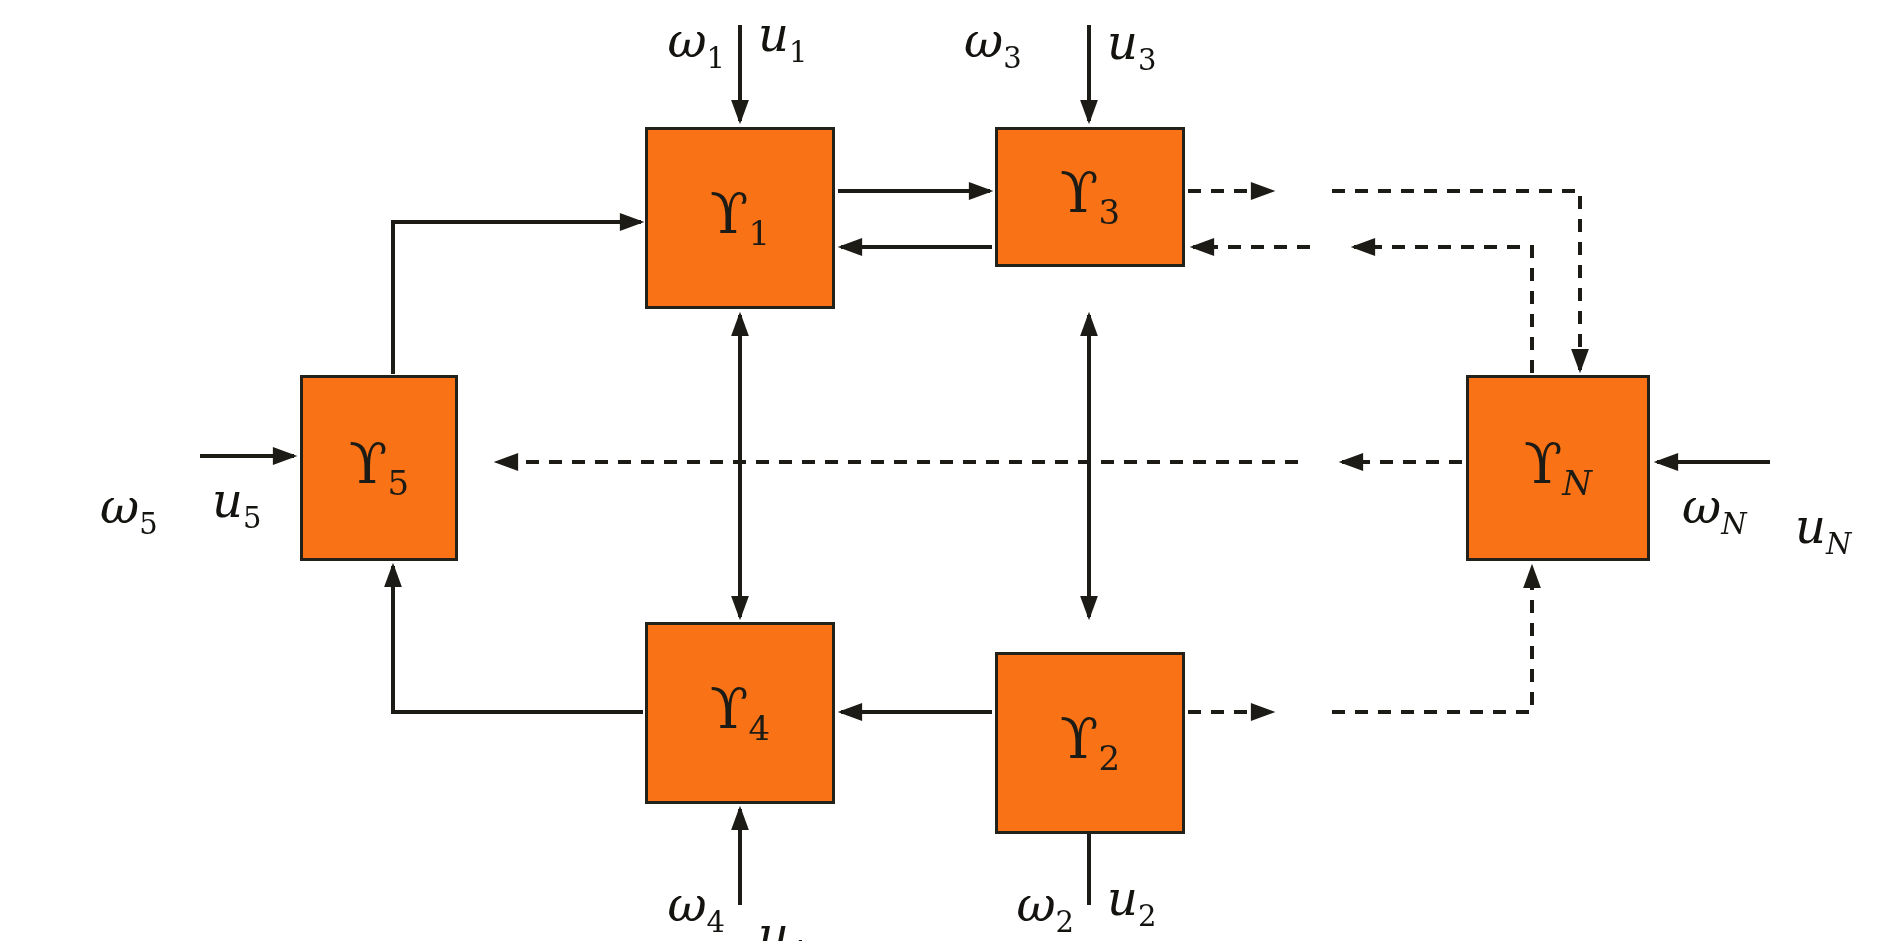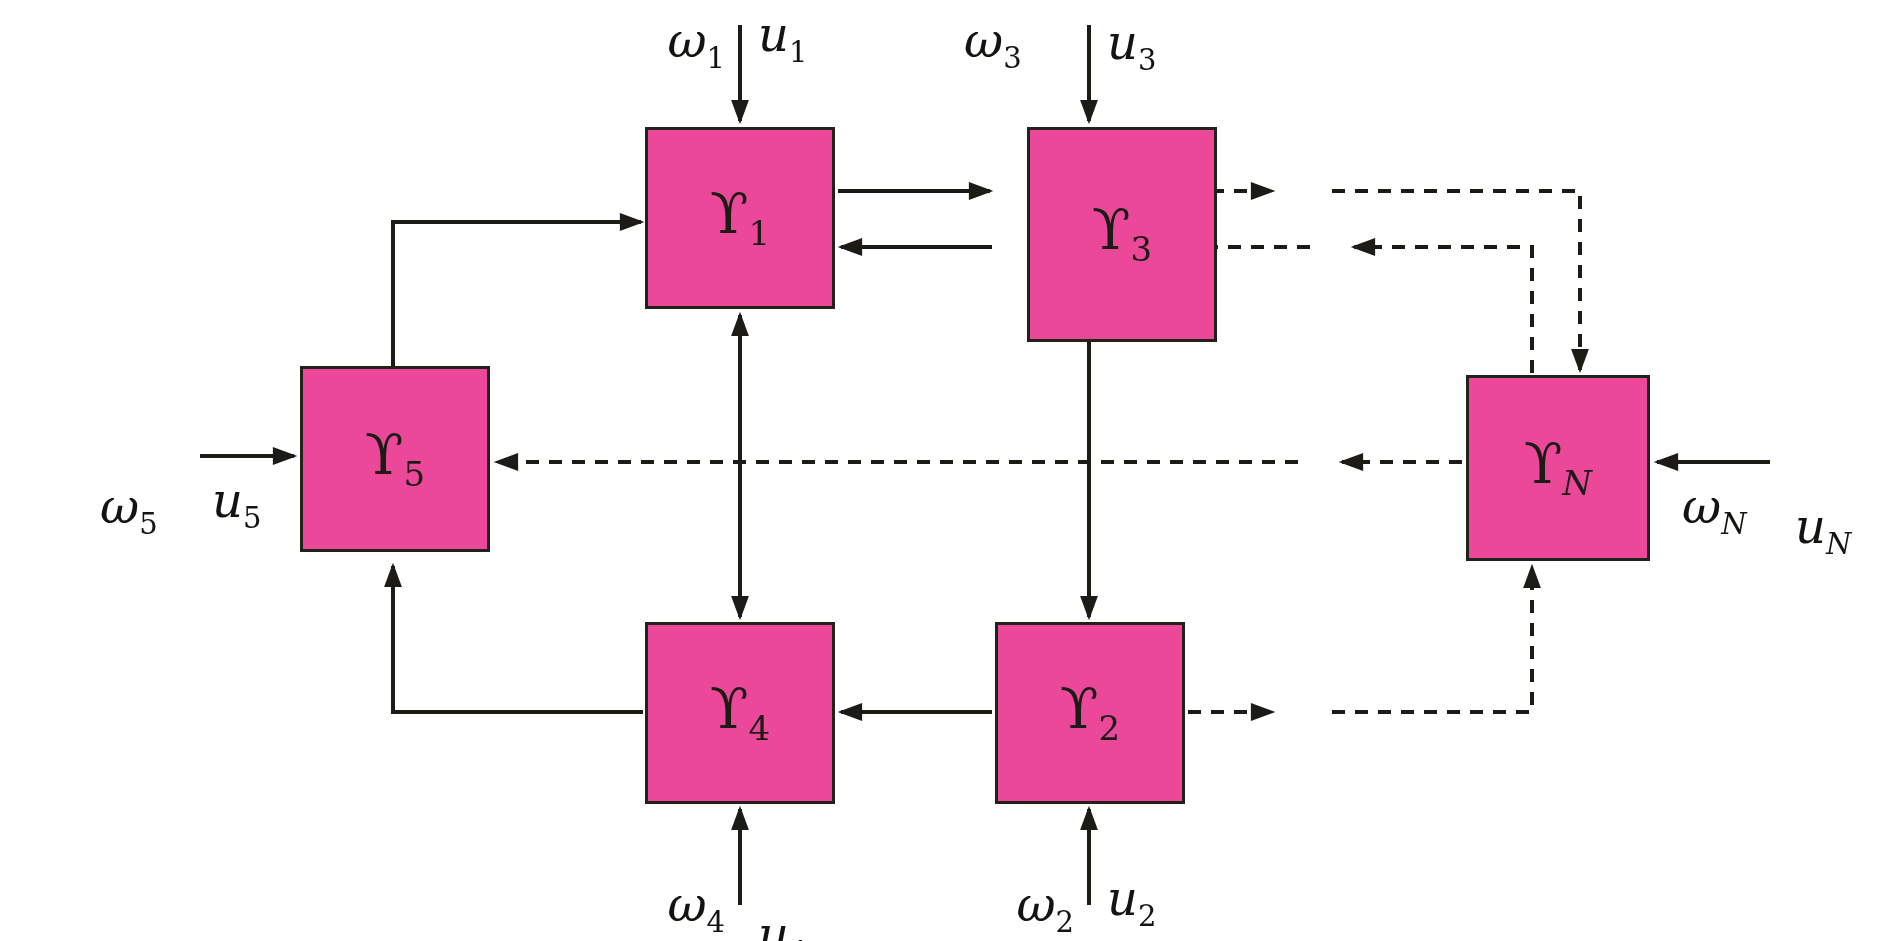--- a/index.html
+++ b/index.html
@@ -16,21 +16,21 @@
     left: 0; top: 0;
     width: 1890px; height: 941px;
   }
   .edge  { stroke: #1c1b15; stroke-width: 4; fill: none; }
   .dashed { stroke-dasharray: 13 10; }
   .ah { fill: #1c1b15; stroke: none; }
 
   .node {
     position: absolute;
     box-sizing: border-box;
-    background: #ec4899;
+    background: #f97316;
     border: 3px solid #23221a;
     display: flex;
     align-items: center;
     justify-content: center;
     color: #1c1b15;
   }
   .node .label { font-size: 56px; line-height: 1; }
   .node sub { font-size: 34px; font-style: normal; }
 
   .inlabel {
@@ -77,33 +77,33 @@
     <path class="edge" d="M1089,25 V121" marker-end="url(#ah)"></path>
     <path class="edge" d="M740,905 V809" marker-end="url(#ah)"></path>
     <path class="edge" d="M1089,905 V809" marker-end="url(#ah)"></path>
     <path class="edge" d="M200,456 H294" marker-end="url(#ah)"></path>
     <path class="edge" d="M1770,462 H1657" marker-end="url(#ah)"></path>
   </svg>
 
   <div class="node" style="left:645px; top:127px; width:190px; height:182px;">
     <span class="label"><span>ϒ</span><sub>1</sub></span>
   </div>
-  <div class="node" style="left:995px; top:127px; width:190px; height:215px;margin-left:32px;">
+  <div class="node" style="left:995px; top:127px; width:190px; height:140px;">
     <span class="label"><span>ϒ</span><sub>3</sub></span>
   </div>
-  <div class="node" style="left:300px; top:366px; width:190px; height:186px;">
+  <div class="node" style="left:300px; top:375px; width:158px; height:186px;">
     <span class="label"><span>ϒ</span><sub>5</sub></span>
   </div>
   <div class="node" style="left:1466px; top:375px; width:184px; height:186px;text-align:right;">
     <span class="label"><span>ϒ</span><sub class="it">N</sub></span>
   </div>
   <div class="node" style="left:645px; top:622px; width:190px; height:182px;">
     <span class="label"><span>ϒ</span><sub>4</sub></span>
   </div>
-  <div class="node" style="left:995px; top:622px; width:190px; height:182px;">
+  <div class="node" style="left:995px; top:652px; width:190px; height:182px;">
     <span class="label"><span>ϒ</span><sub>2</sub></span>
   </div>
 
   <span class="inlabel" style="left:615px; top:14px; width:110px; text-align:right;"><span>ω</span><sub>1</sub></span>
   <span class="inlabel" style="left:758px; top:8px;"><span>u</span><sub>1</sub></span>
 
   <span class="inlabel" style="left:964px; top:14px; width:110px; "><span>ω</span><sub>3</sub></span>
   <span class="inlabel" style="left:1107px; top:8px;margin-top:8px;"><span>u</span><sub>3</sub></span>
 
   <span class="inlabel" style="left:615px; top:878px; width:110px; text-align:right;"><span>ω</span><sub>4</sub></span>

